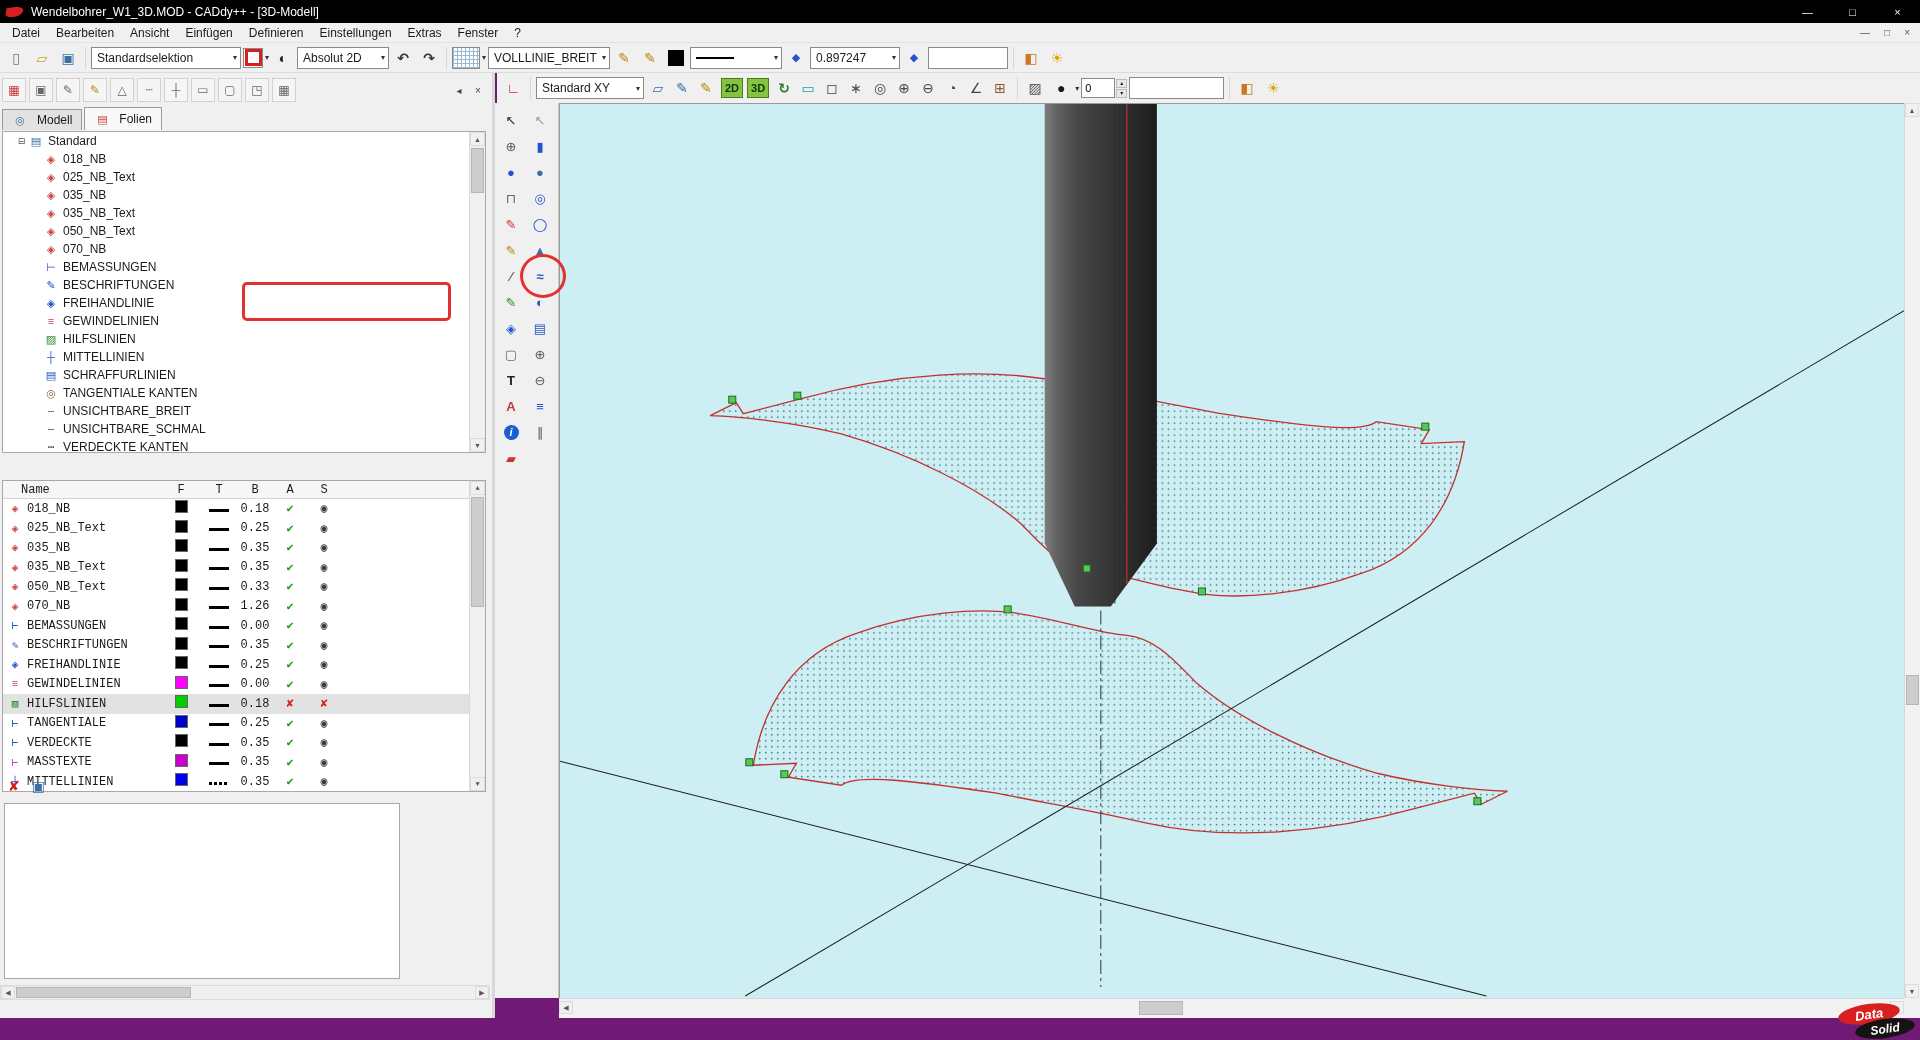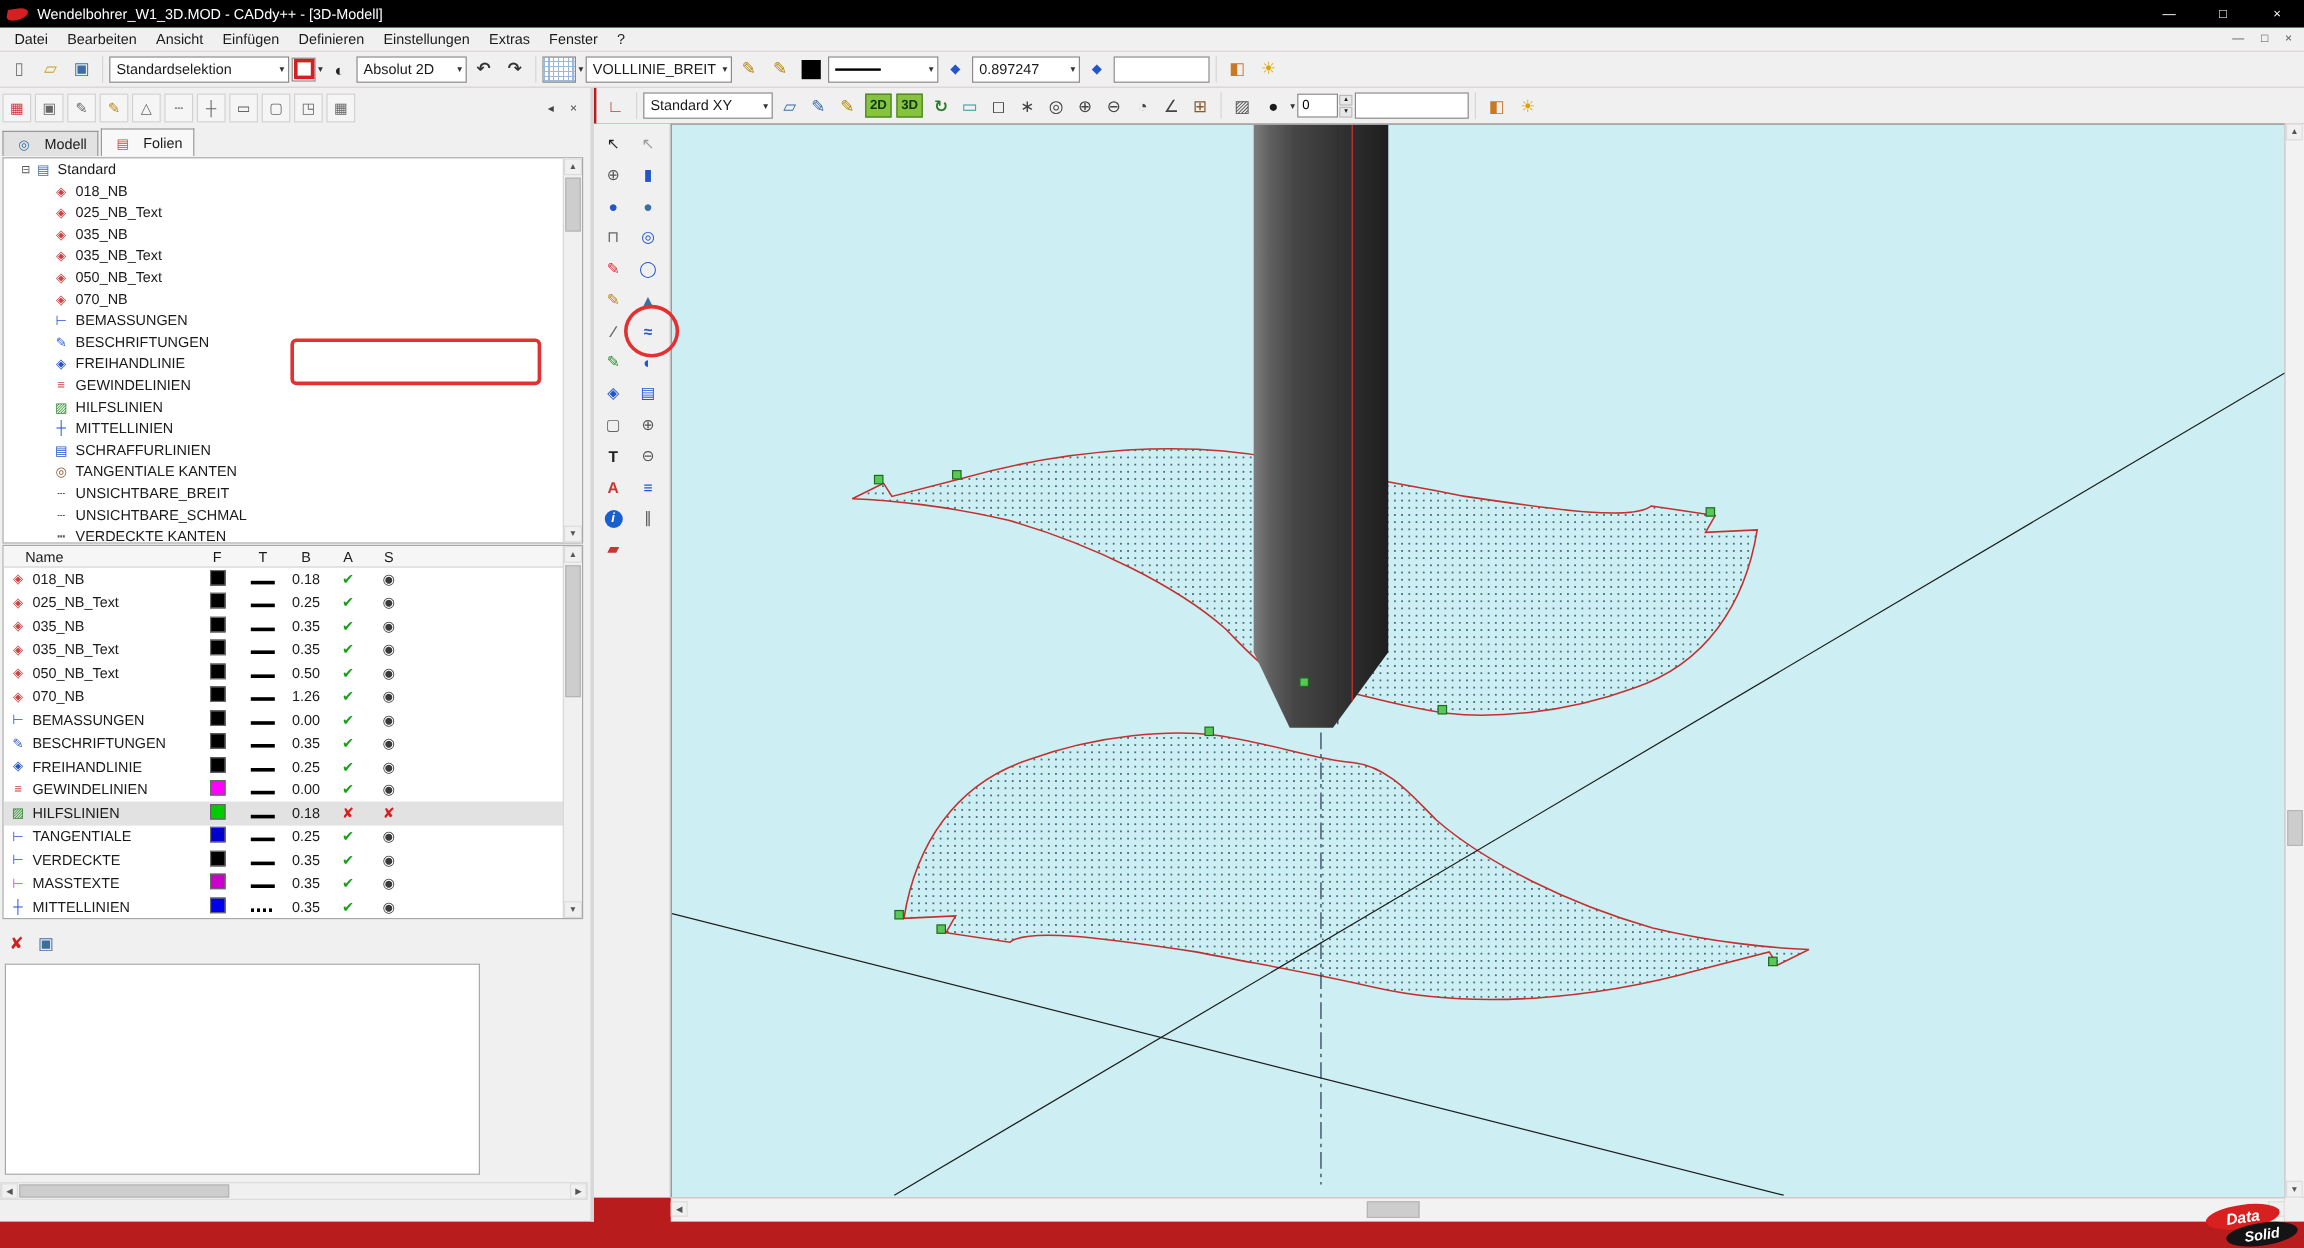--- a/index.html
+++ b/index.html
@@ -1,16 +1,16 @@
 <!DOCTYPE html>
 <html><head>
 <meta charset="utf-8">
 <style>
   html,body{margin:0;padding:0;background:#444;}
-  #app{position:relative;width:1920px;height:1040px;background:#b91c1c;overflow:hidden;
+  #app{position:relative;width:1920px;height:1040px;background:#701a75;overflow:hidden;
        font-family:"Liberation Sans","DejaVu Sans",sans-serif;font-size:12px;color:#1a1a1a;}
 
   
   #titlebar{position:absolute;left:0;top:0;width:1920px;height:23px;background:#000;color:#fff;
             display:flex;align-items:center;}
   #applogo{width:17px;height:10px;background:#d42020;border-radius:0 70% 70% 60%;
            transform:skewX(-18deg) rotate(-8deg);margin:0 8px 0 6px;}
   #titletext{font-size:12px;}
   #wbtns{margin-left:auto;display:flex;height:23px;}
   .wbtn{width:45px;height:23px;display:flex;align-items:center;justify-content:center;font-size:11px;color:#fff;}
@@ -55,21 +55,21 @@
          align-items:center;justify-content:center;font-size:12px;}
   #pcollapse{margin-left:auto;}
   .pwin{width:16px;height:16px;display:flex;align-items:center;justify-content:center;color:#444;font-size:10px;}
   #ptabs{position:absolute;left:2px;top:34px;height:23px;display:flex;align-items:flex-end;}
   .tab{height:20px;padding:0 9px;display:flex;align-items:center;gap:5px;border:1px solid #9a9a9a;
        border-bottom:none;background:#e2e2e2;margin-right:2px;}
   .tab.active{background:#f8f8f8;height:22px;}
   .tbox{position:absolute;left:2px;width:484px;background:#fff;border:1px solid #a8a8a8;
         box-sizing:border-box;overflow:hidden;}
   #tree{top:58px;height:322px;}
-  #ltable{top:381px;height:312px;}
+  #ltable{top:407px;height:312px;font-family:Liberation Mono, monospace;}
   .trow{height:18px;display:flex;align-items:center;white-space:nowrap;}
   .trow.root{padding-left:12px;}
   .trow.titem{padding-left:40px;}
   .exp{width:13px;text-align:center;font-size:9px;color:#555;}
   .ticon{width:16px;text-align:center;font-size:11px;margin-right:4px;display:inline-block;}
   .sbv{position:absolute;right:0;top:0;bottom:0;width:15px;background:#f0f0f0;border-left:1px solid #d8d8d8;}
   .sbv .ar{height:14px;display:flex;align-items:center;justify-content:center;font-size:7px;color:#555;
            background:#f0f0f0;border:1px solid #dcdcdc;box-sizing:border-box;}
   .sbv .ar.bot{position:absolute;bottom:0;left:0;right:0;}
   .sbv .thumb{position:absolute;left:1px;right:1px;background:#cdcdcd;border:1px solid #b5b5b5;box-sizing:border-box;}
@@ -504,21 +504,21 @@
             <span class="cell-c" style="color:#3a3a3a">◉</span>
           </div>
 
           <div class="grid ltrow" style="">
             <div class="name">
               <span class="ticon" style="color:#cc4444">◈</span>
               <span>050_NB_Text</span>
             </div>
             <span class="cell-c"><span class="sw" style="background:#000000"></span></span>
             <span class="cell-c"><span class="lt" style="background:#000000"></span></span>
-            <span class="cell-c">0.50</span>
+            <span class="cell-c">0.33</span>
             <span class="cell-c" style="color:#16a016;font-weight:bold">✔</span>
             <span class="cell-c" style="color:#3a3a3a">◉</span>
           </div>
 
           <div class="grid ltrow" style="">
             <div class="name">
               <span class="ticon" style="color:#cc4444">◈</span>
               <span>070_NB</span>
             </div>
             <span class="cell-c"><span class="sw" style="background:#000000"></span></span>

